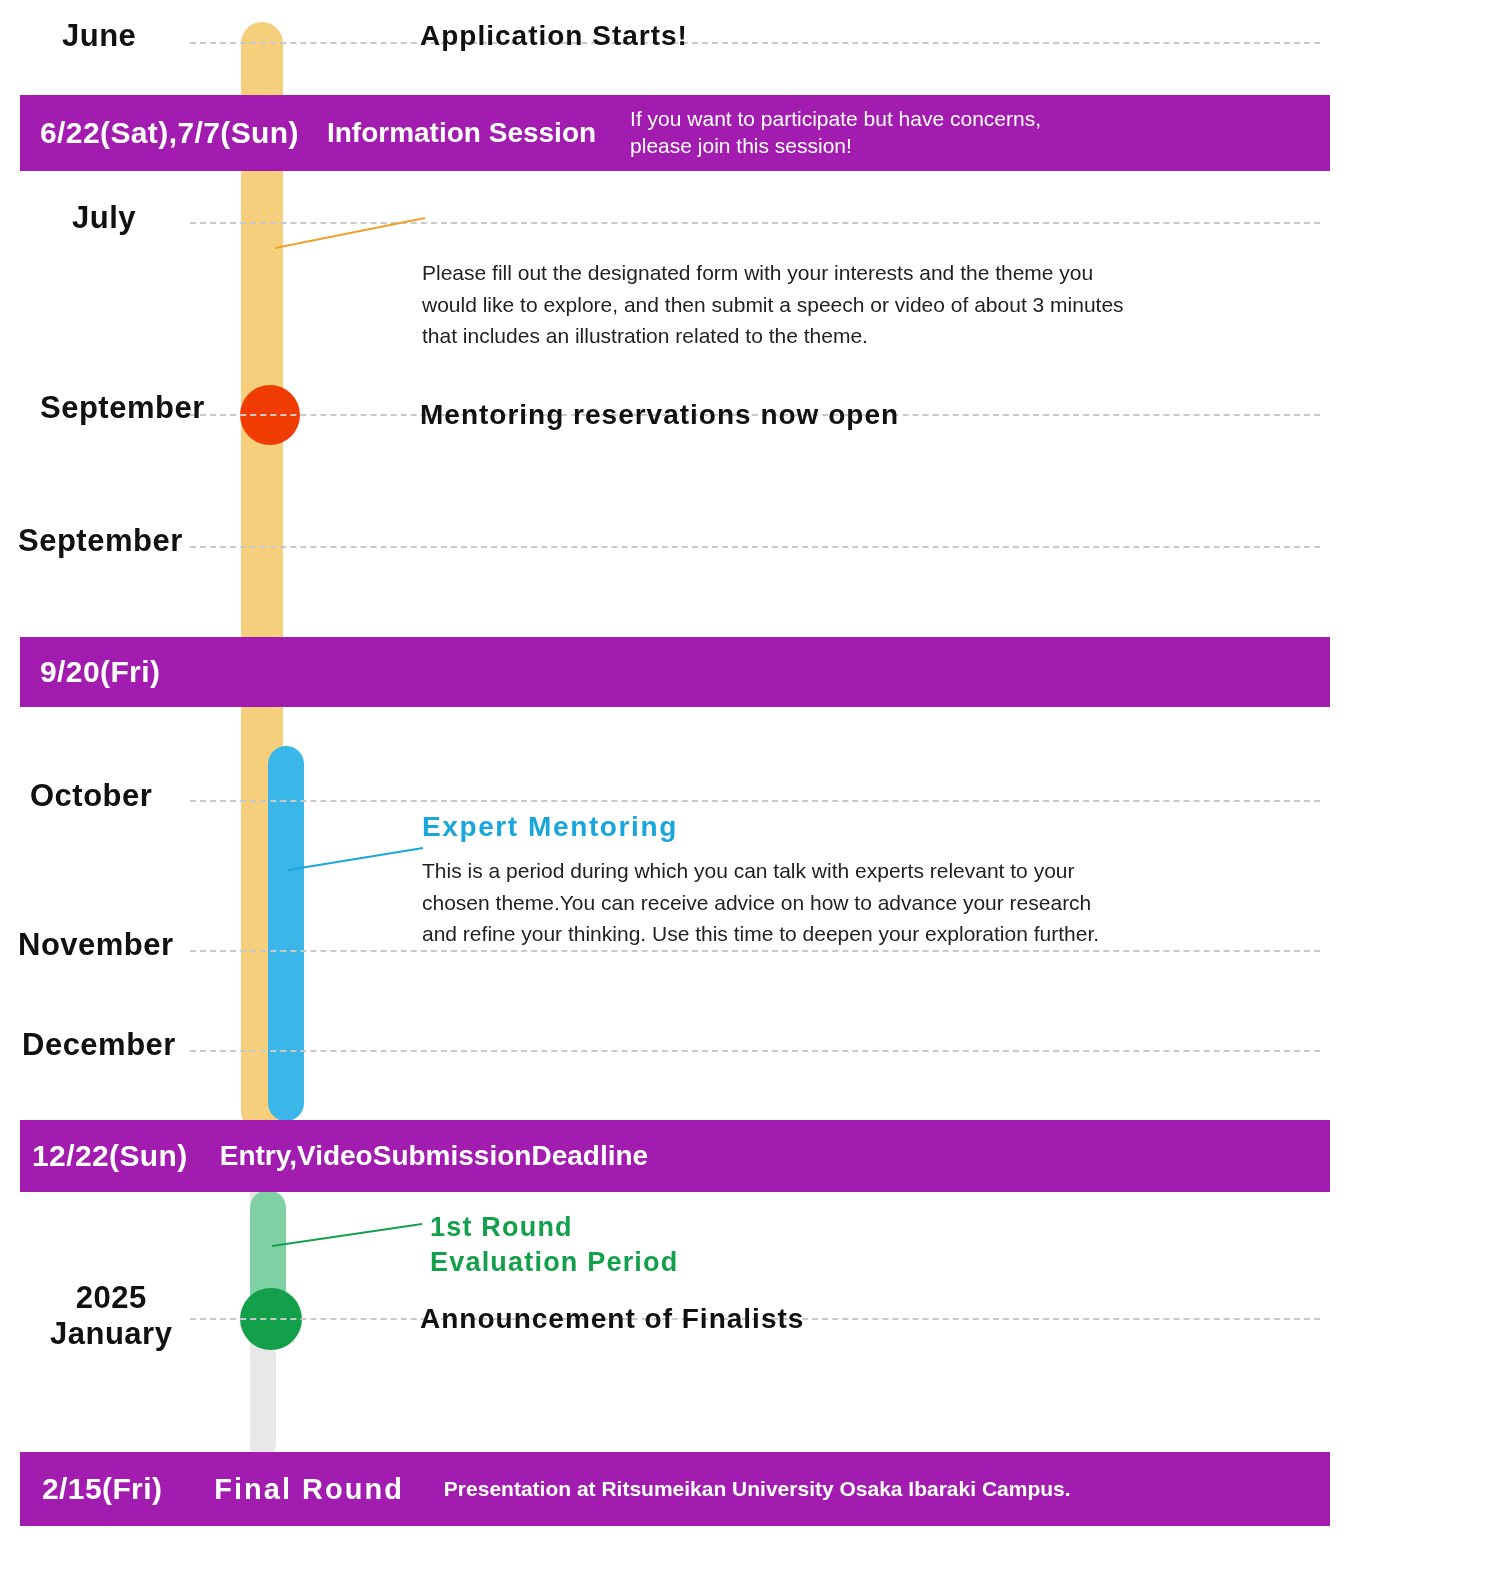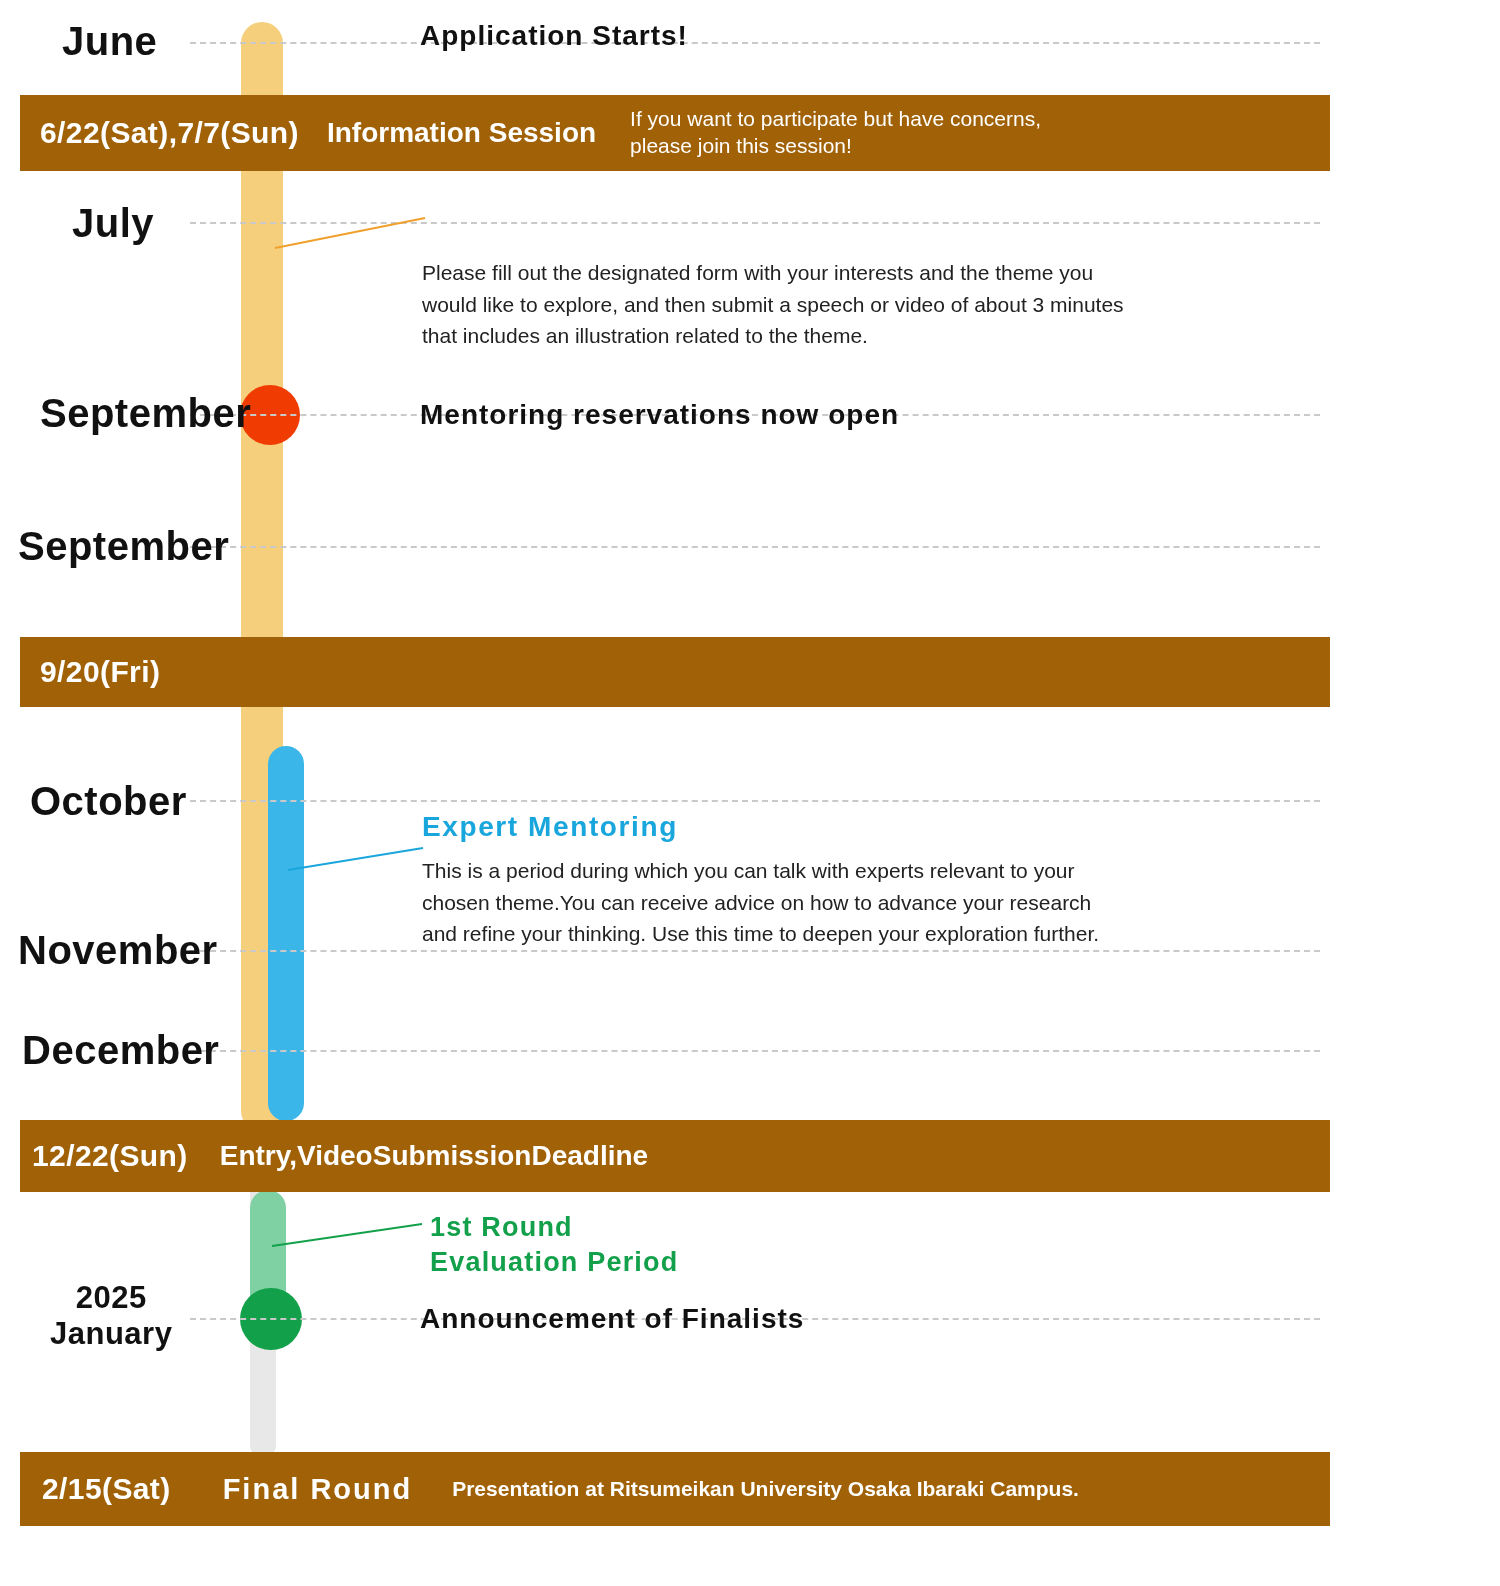--- a/index.html
+++ b/index.html
@@ -78,35 +78,35 @@
   
   .guide {
     position: absolute;
     height: 0;
     border-top: 2px dashed #c9c9c9;
   }
 
   
   .month {
     position: absolute;
-    font-size: 40px;
+    font-size: 31px;
     font-weight: 700;
     color: #111;
     letter-spacing: 0.5px;
     text-align: center;
     white-space: pre-line;
     line-height: 1.15;
   }
 
   
   .band {
     position: absolute;
     left: 20px;
     width: 1310px;
-    background: #a16207;
+    background: #a21caf;
     display: flex;
     align-items: center;
     color: #ffffff;
   }
   .band .band-date {
     font-size: 30px;
     font-weight: 700;
     letter-spacing: 0.4px;
     white-space: nowrap;
   }
@@ -239,18 +239,18 @@
 
   <svg class="leader" style="left:272px; top:1218px; width:160px; height:40px;" viewBox="0 0 160 40">
     <line x1="0" y1="28" x2="150" y2="6" stroke="#13a04a" stroke-width="2"></line>
   </svg>
   <div class="head-green" style="left:430px; top:1210px;">1st Round
 Evaluation Period</div>
 
   <div class="head-black" style="left:420px; top:1303px;">Announcement of Finalists</div>
 
   <div class="band" style="top:1452px; height:74px;">
-    <span class="band-date" style="margin-left:22px;">2/15(Sat)</span>
+    <span class="band-date" style="margin-left:22px;">2/15(Fri)</span>
     <span class="band-title" style="margin-left:52px; letter-spacing:2px; font-size:29px;text-align:center;">Final Round</span>
     <span class="band-note" style="margin-left:40px; font-weight:700;">Presentation at Ritsumeikan University Osaka Ibaraki Campus.</span>
   </div>
 
 </div>
 
 </body></html>

